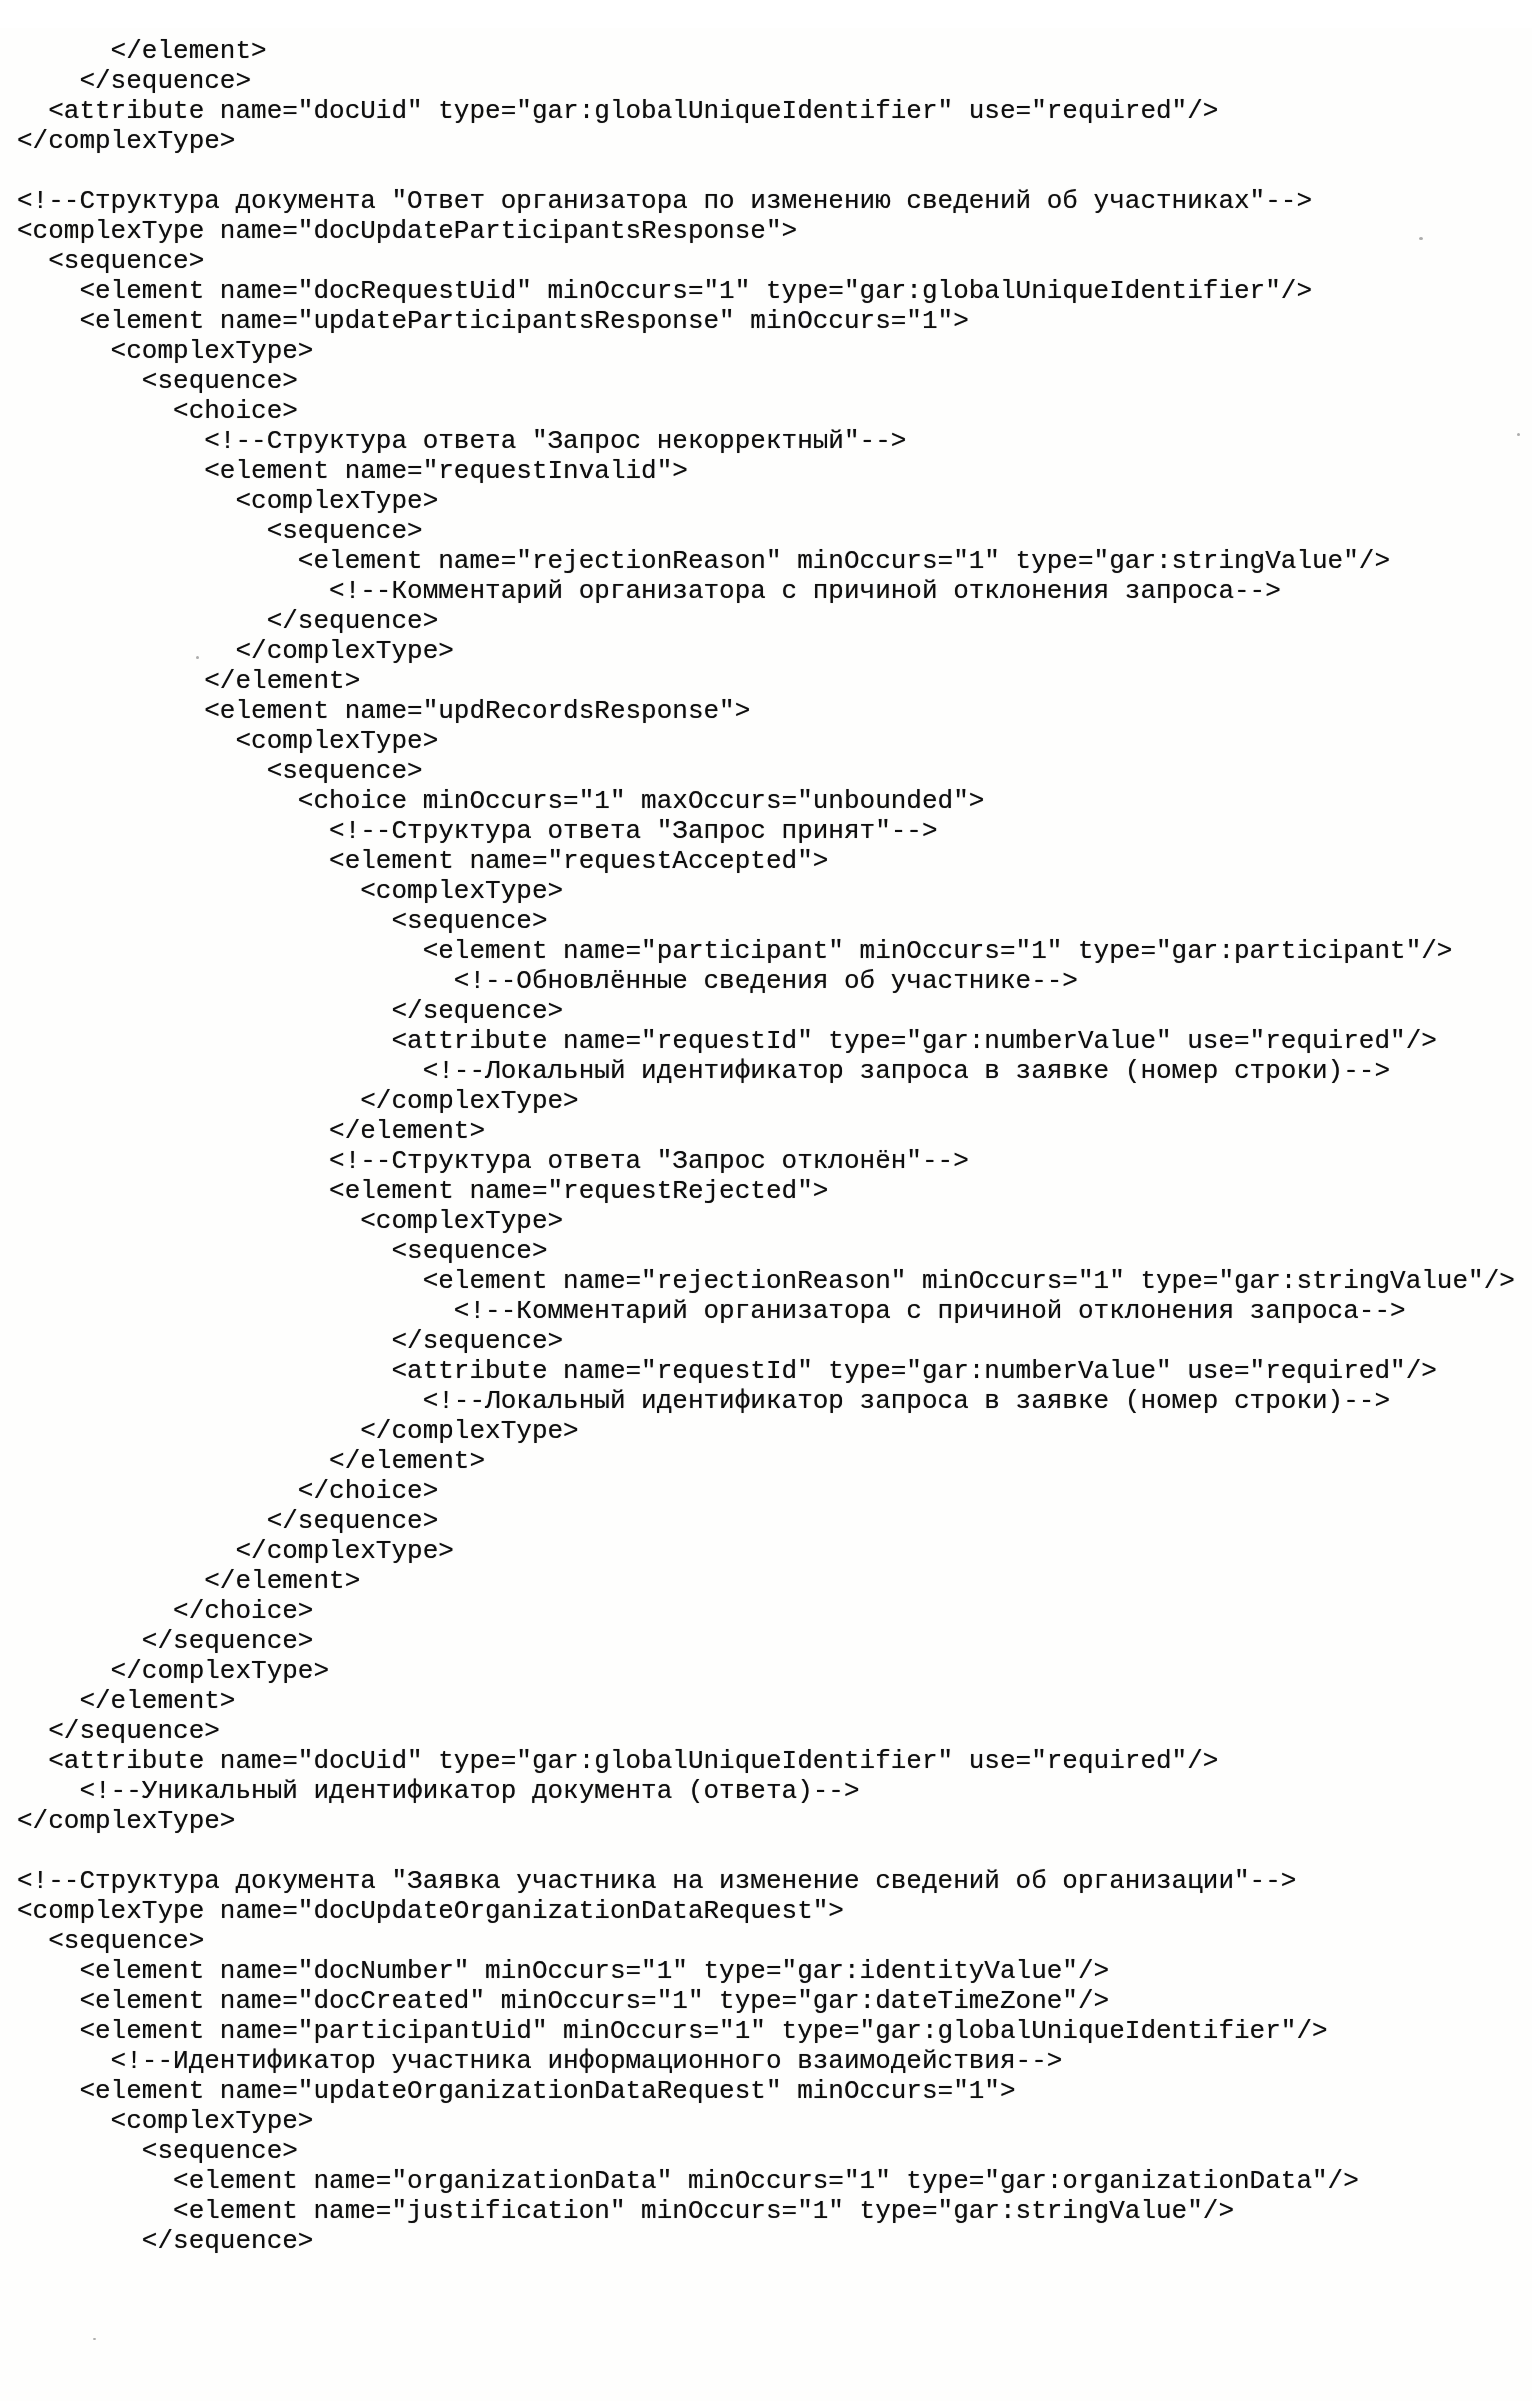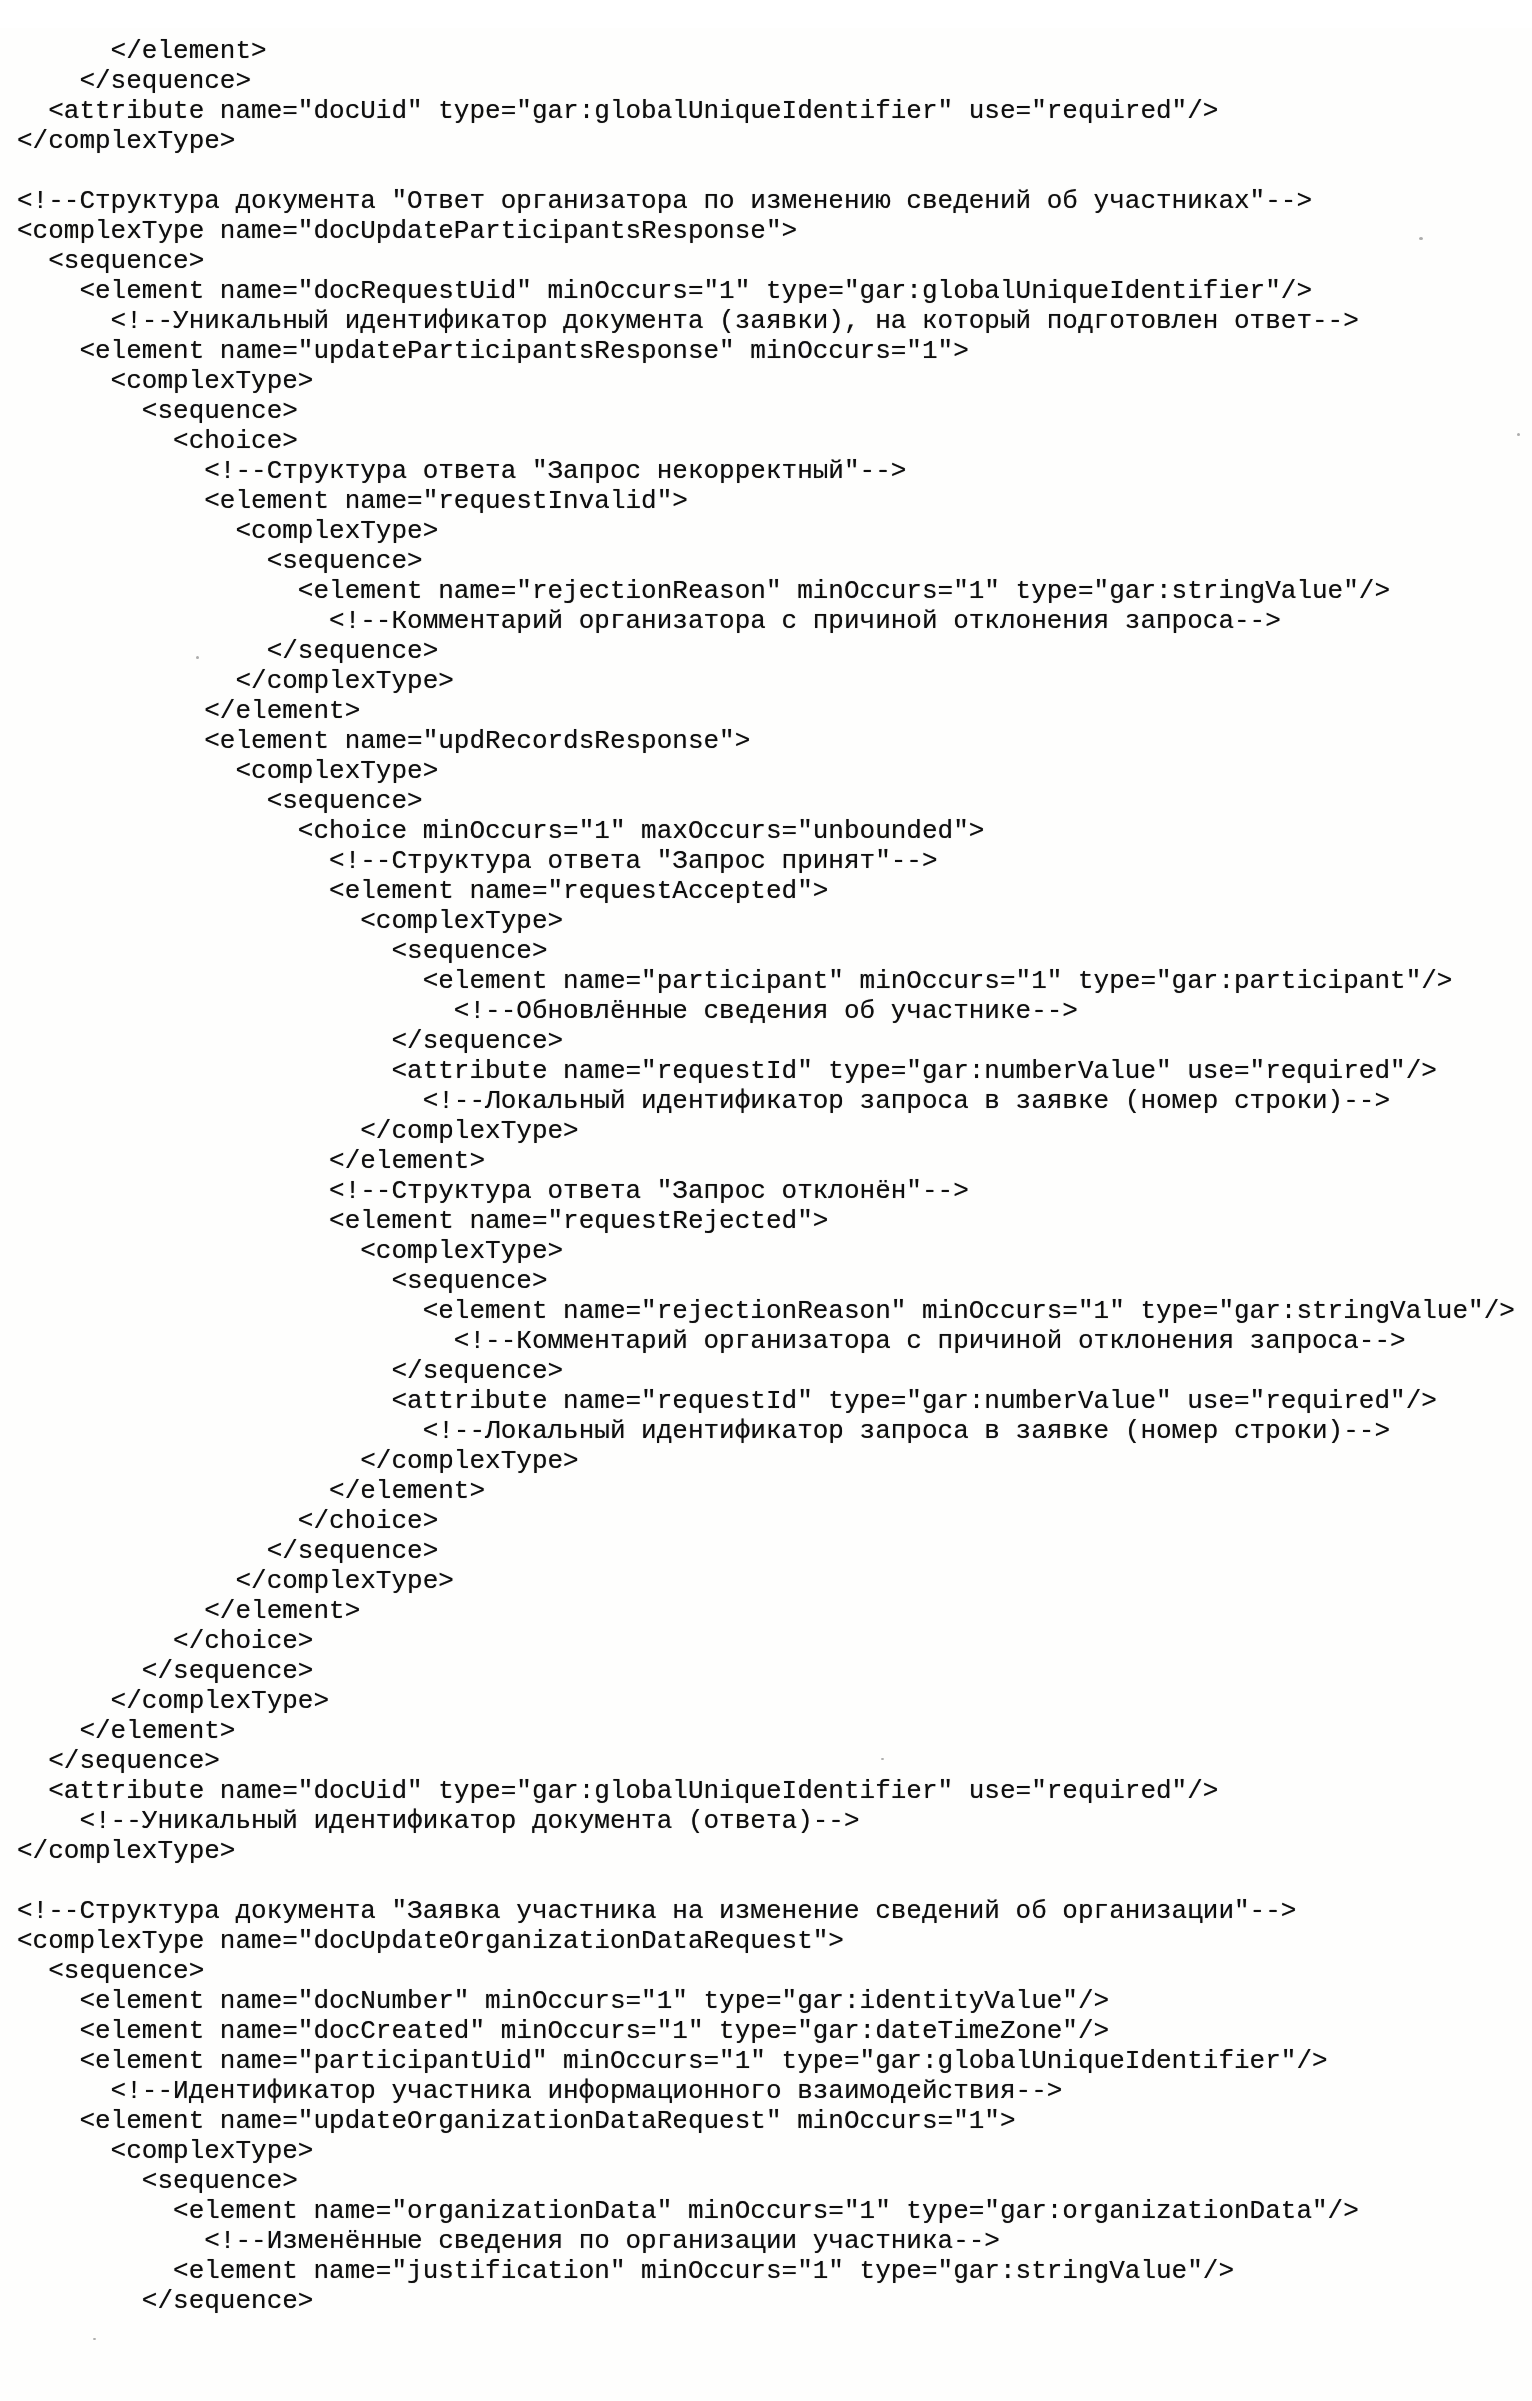--- a/index.html
+++ b/index.html
@@ -49,21 +49,20 @@
   <div class="code">
       <div class="code-line">      &lt;/element&gt;</div>
       <div class="code-line">    &lt;/sequence&gt;</div>
       <div class="code-line">  &lt;attribute name="docUid" type="gar:globalUniqueIdentifier" use="required"/&gt;</div>
       <div class="code-line">&lt;/complexType&gt;</div>
       <div class="code-line"> </div>
       <div class="code-line">&lt;!--Структура документа "Ответ организатора по изменению сведений об участниках"--&gt;</div>
       <div class="code-line">&lt;complexType name="docUpdateParticipantsResponse"&gt;</div>
       <div class="code-line">  &lt;sequence&gt;</div>
       <div class="code-line">    &lt;element name="docRequestUid" minOccurs="1" type="gar:globalUniqueIdentifier"/&gt;</div>
-      <div class="code-line">      &lt;!--Уникальный идентификатор документа (заявки), на который подготовлен ответ--&gt;</div>
       <div class="code-line">    &lt;element name="updateParticipantsResponse" minOccurs="1"&gt;</div>
       <div class="code-line">      &lt;complexType&gt;</div>
       <div class="code-line">        &lt;sequence&gt;</div>
       <div class="code-line">          &lt;choice&gt;</div>
       <div class="code-line">            &lt;!--Структура ответа "Запрос некорректный"--&gt;</div>
       <div class="code-line">            &lt;element name="requestInvalid"&gt;</div>
       <div class="code-line">              &lt;complexType&gt;</div>
       <div class="code-line">                &lt;sequence&gt;</div>
       <div class="code-line">                  &lt;element name="rejectionReason" minOccurs="1" type="gar:stringValue"/&gt;</div>
       <div class="code-line">                    &lt;!--Комментарий организатора с причиной отклонения запроса--&gt;</div>
@@ -113,21 +112,20 @@
       <div class="code-line">&lt;complexType name="docUpdateOrganizationDataRequest"&gt;</div>
       <div class="code-line">  &lt;sequence&gt;</div>
       <div class="code-line">    &lt;element name="docNumber" minOccurs="1" type="gar:identityValue"/&gt;</div>
       <div class="code-line">    &lt;element name="docCreated" minOccurs="1" type="gar:dateTimeZone"/&gt;</div>
       <div class="code-line">    &lt;element name="participantUid" minOccurs="1" type="gar:globalUniqueIdentifier"/&gt;</div>
       <div class="code-line">      &lt;!--Идентификатор участника информационного взаимодействия--&gt;</div>
       <div class="code-line">    &lt;element name="updateOrganizationDataRequest" minOccurs="1"&gt;</div>
       <div class="code-line">      &lt;complexType&gt;</div>
       <div class="code-line">        &lt;sequence&gt;</div>
       <div class="code-line">          &lt;element name="organizationData" minOccurs="1" type="gar:organizationData"/&gt;</div>
-      <div class="code-line">            &lt;!--Изменённые сведения по организации участника--&gt;</div>
       <div class="code-line">          &lt;element name="justification" minOccurs="1" type="gar:stringValue"/&gt;</div>
       <div class="code-line">        &lt;/sequence&gt;</div>
     </div>
   <div class="speck s1"></div>
   <div class="speck s2"></div>
   <div class="speck s3"></div>
   <div class="speck s4"></div>
   <div class="speck s5"></div>
 </div>
 

